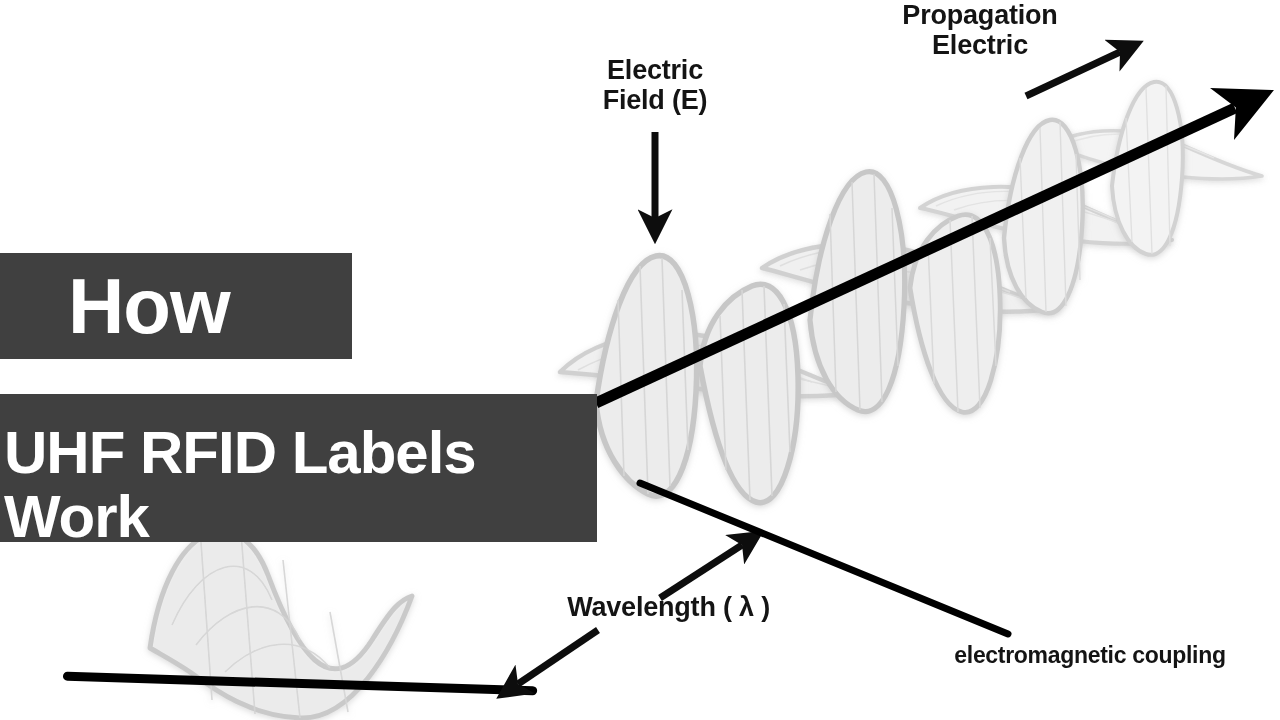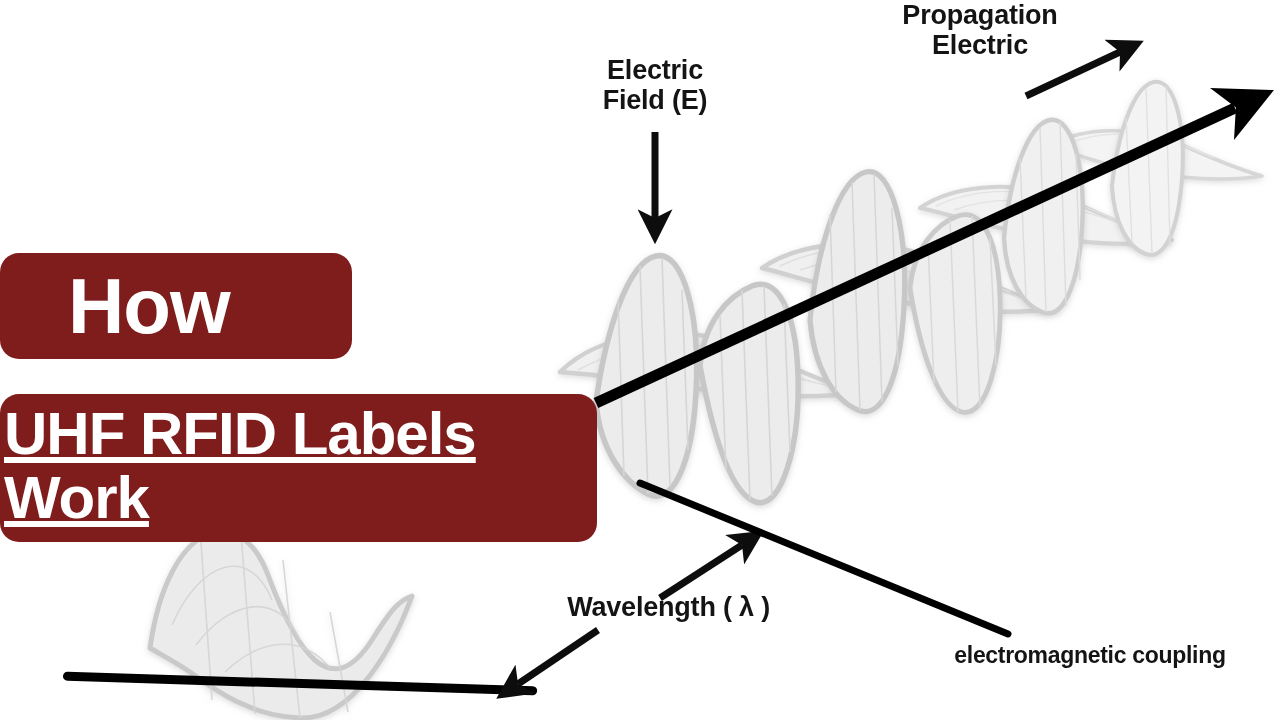--- a/index.html
+++ b/index.html
@@ -20,25 +20,24 @@
   }
   #artwork {
     position: absolute;
     left: 0;
     top: 0;
     width: 1280px;
     height: 720px;
   }
   .green-band {
     position: absolute;
-    background: #7f1d1d;
+    background: #404040;
     display: flex;
     align-items: center;
     box-sizing: border-box;
-    border-radius: 19px;
   }
   #band-how {
     left: 0px;
     top: 253px;
     width: 352px;
     height: 106px;
     padding-left: 68px;
   }
   #band-title {
     left: 0px;
@@ -54,23 +53,22 @@
     font-weight: bold;
     letter-spacing: -1px;
     line-height: 1;
     white-space: pre-line;
   }
   #how-text {
     font-size: 78px;
   }
   #title-text {
     font-size: 60px;
-    padding-top: 8px;
+    padding-top: 27px;
     line-height: 1.07;
-    text-decoration: underline;
   }
   .diagram-label {
     position: absolute;
     color: #141414;
     font-family: "Liberation Sans", sans-serif;
     font-weight: bold;
     line-height: 1.12;
     text-align: center;
     white-space: pre-line;
     letter-spacing: -0.2px;

